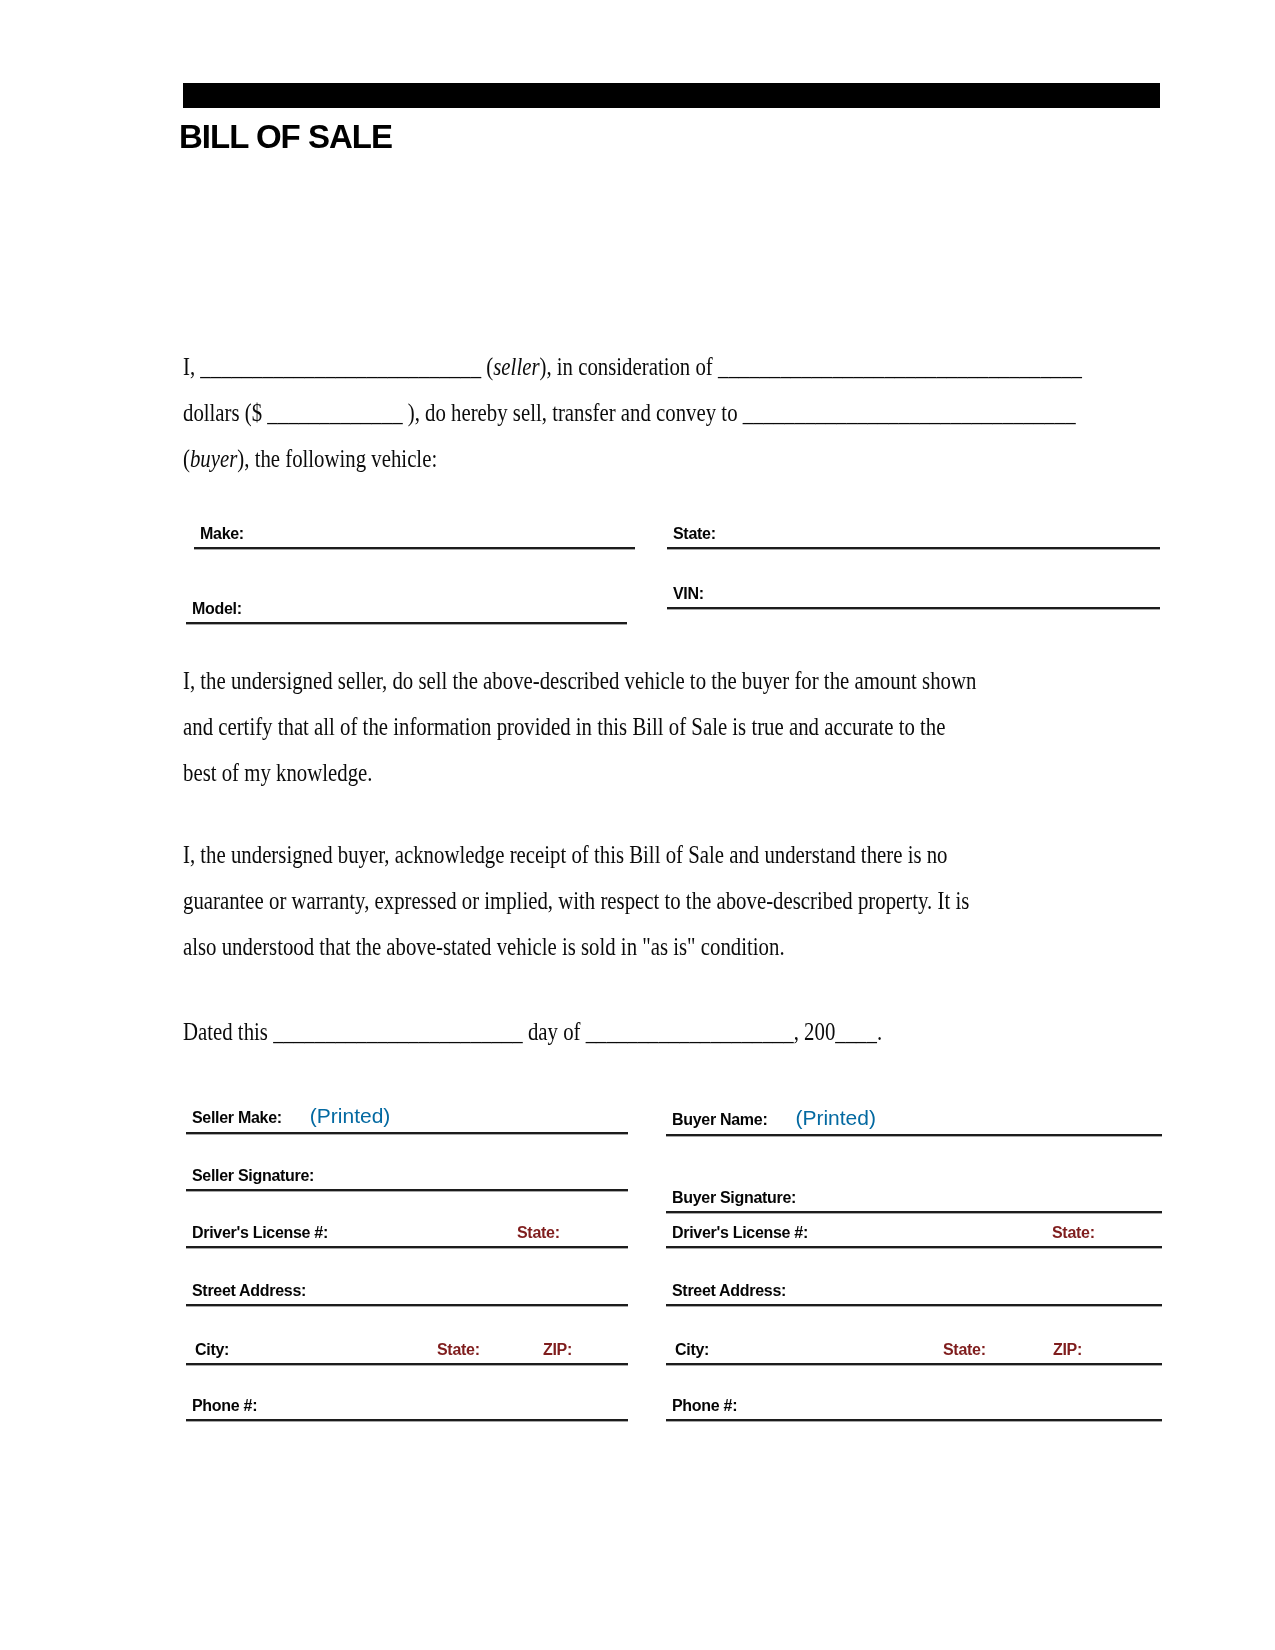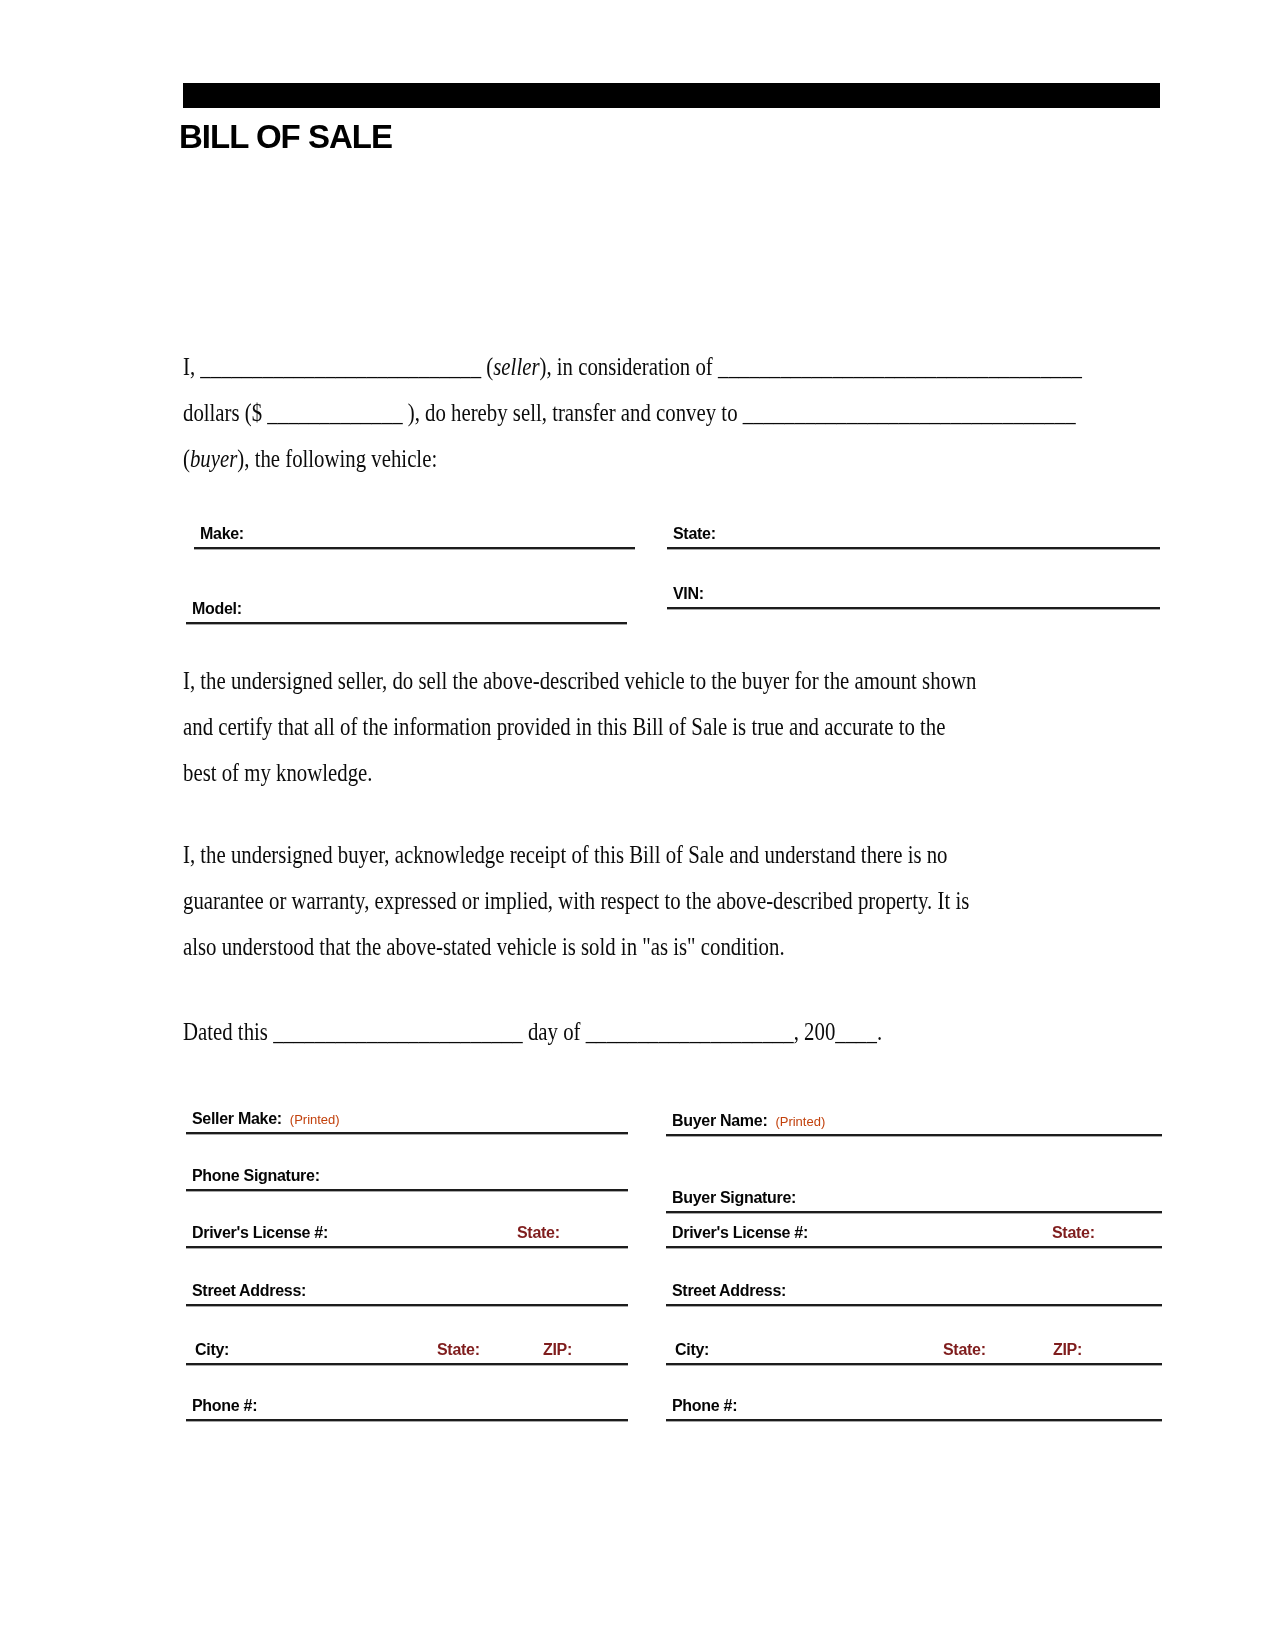--- a/index.html
+++ b/index.html
@@ -19,21 +19,21 @@
   .serif .line{white-space:nowrap;}
   .it{font-style:italic;}
   .blank{letter-spacing:0px;}
 
   
   .field{position:absolute;border-bottom:2px solid #1c1c1c;box-shadow:0 1px 0 #a8a8a8;}
   .flabel{position:absolute;bottom:4px;left:6px;font-weight:bold;font-size:16px;
           letter-spacing:-0.3px;color:#050505;white-space:nowrap;}
   .fsub{position:absolute;bottom:4px;font-weight:bold;font-size:16px;
         letter-spacing:-0.3px;color:#7f1d1d;white-space:nowrap;}
-  .fnote{font-weight:normal;font-size:13px;letter-spacing:0;margin-left:8px;color:#c2410c;}
+  .fnote{font-weight:normal;font-size:21px;letter-spacing:0;margin-left:28px;color:#0369a1;}
 </style>
 </head>
 <body>
 
 <div>
 
   <div class="topbar"></div>
   <h1 class="title">BILL OF SALE</h1>
 
   <div class="serif" style="top:344px;">
@@ -68,21 +68,21 @@
   </div>
 
   <div class="serif" style="top:1009px;">
     <div class="line"><span>Dated this </span><span class="blank">________________________</span><span> day of </span><span class="blank">____________________</span><span>, 200</span><span class="blank">____</span><span>.</span></div>
   </div>
 
   <div class="field" style="left:186px;top:1106px;width:442px;height:26px;">
     <span class="flabel"><span>Seller Make:</span><span class="fnote">(Printed)</span></span>
   </div>
   <div class="field" style="left:186px;top:1163px;width:442px;height:26px;">
-    <span class="flabel">Phone Signature:</span>
+    <span class="flabel">Seller Signature:</span>
   </div>
   <div class="field" style="left:186px;top:1220px;width:442px;height:26px;">
     <span class="flabel">Driver's License #:</span>
     <span class="fsub" style="left:331px;">State:</span>
   </div>
   <div class="field" style="left:186px;top:1278px;width:442px;height:26px;">
     <span class="flabel">Street Address:</span>
   </div>
   <div class="field" style="left:186px;top:1337px;width:442px;height:26px;">
     <span class="flabel" style="left:9px;">City:</span>

